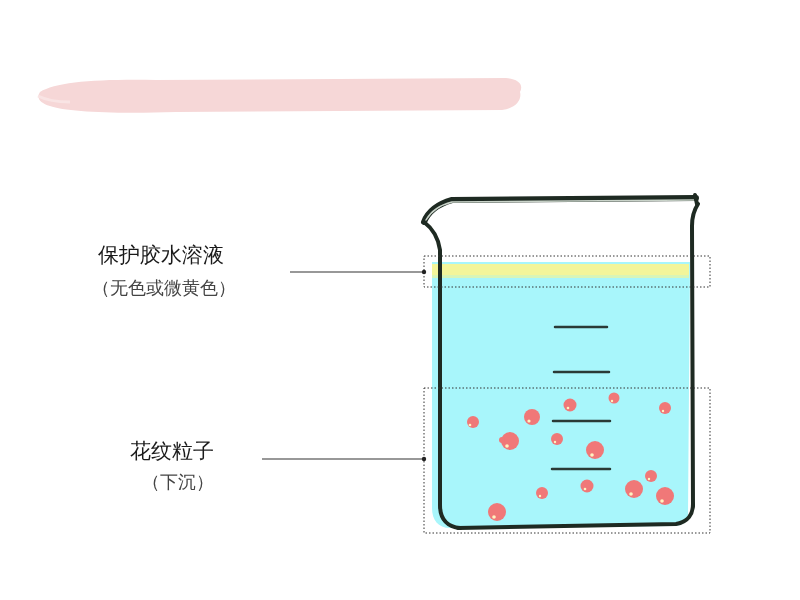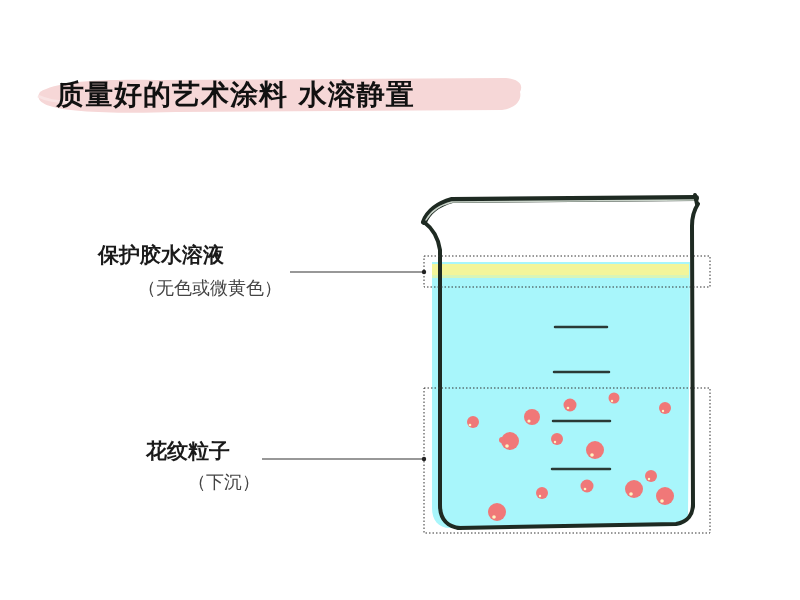--- a/index.html
+++ b/index.html
@@ -35,54 +35,52 @@
       font-size: 28px;
       font-weight: bold;
       color: #111111;
       letter-spacing: 1px;
       white-space: nowrap;
       line-height: 38px;
     }
     .label-main {
       position: absolute;
       font-size: 21px;
-      font-weight: bold;
+      font-weight: normal;
       color: #1a1a1a;
       white-space: nowrap;
       line-height: 26px;
     }
     .label-sub {
       position: absolute;
       font-size: 18px;
       color: #444444;
       white-space: nowrap;
       line-height: 24px;
-      margin-left: 46px;
     }
     .label-1-main { left: 98px; top: 242px; }
     .label-1-sub  { left: 92px; top: 276px; }
-    .label-2-main { left: 130px; top: 438px; margin-left: 16px; }
+    .label-2-main { left: 130px; top: 438px; }
     .label-2-sub  { left: 142px; top: 470px; text-align: center; }
     svg.diagram {
       position: absolute;
       left: 0;
       top: 0;
       width: 800px;
       height: 600px;
     }
   </style>
 </head>
 <body>
 
 <div class="title-wrap">
   <svg class="title-brush" viewBox="0 0 490 50" preserveAspectRatio="none">
     <path d="M4 22 C 20 12, 60 9, 120 10 L 470 8 C 482 9, 488 14, 484 22 C 486 30, 480 38, 466 40 L 140 42 C 80 44, 30 42, 14 36 C 4 33, 0 28, 4 22 Z" fill="#f6d7d7"></path>
     <path d="M2 26 C 10 30, 20 32, 34 32" stroke="#f9e4e4" stroke-width="3" fill="none"></path>
   </svg>
-  <div class="title-text">质量好的艺术涂料 水溶静置</div>
 </div>
 
 <svg class="diagram" viewBox="0 0 800 600">
 
   <path d="M432 262 L 690 262 L 688 515 C 688 522, 682 526, 674 526 L 450 528 C 438 528, 432 520, 432 508 Z" fill="#a8f6fb"></path>
 
   <rect x="432" y="264" width="257" height="13" fill="#f3f59a"></rect>
   <rect x="432" y="275" width="257" height="3" fill="#d8f5b8"></rect>
 
   <g fill="none" stroke="#1e2a22" stroke-linecap="round">

